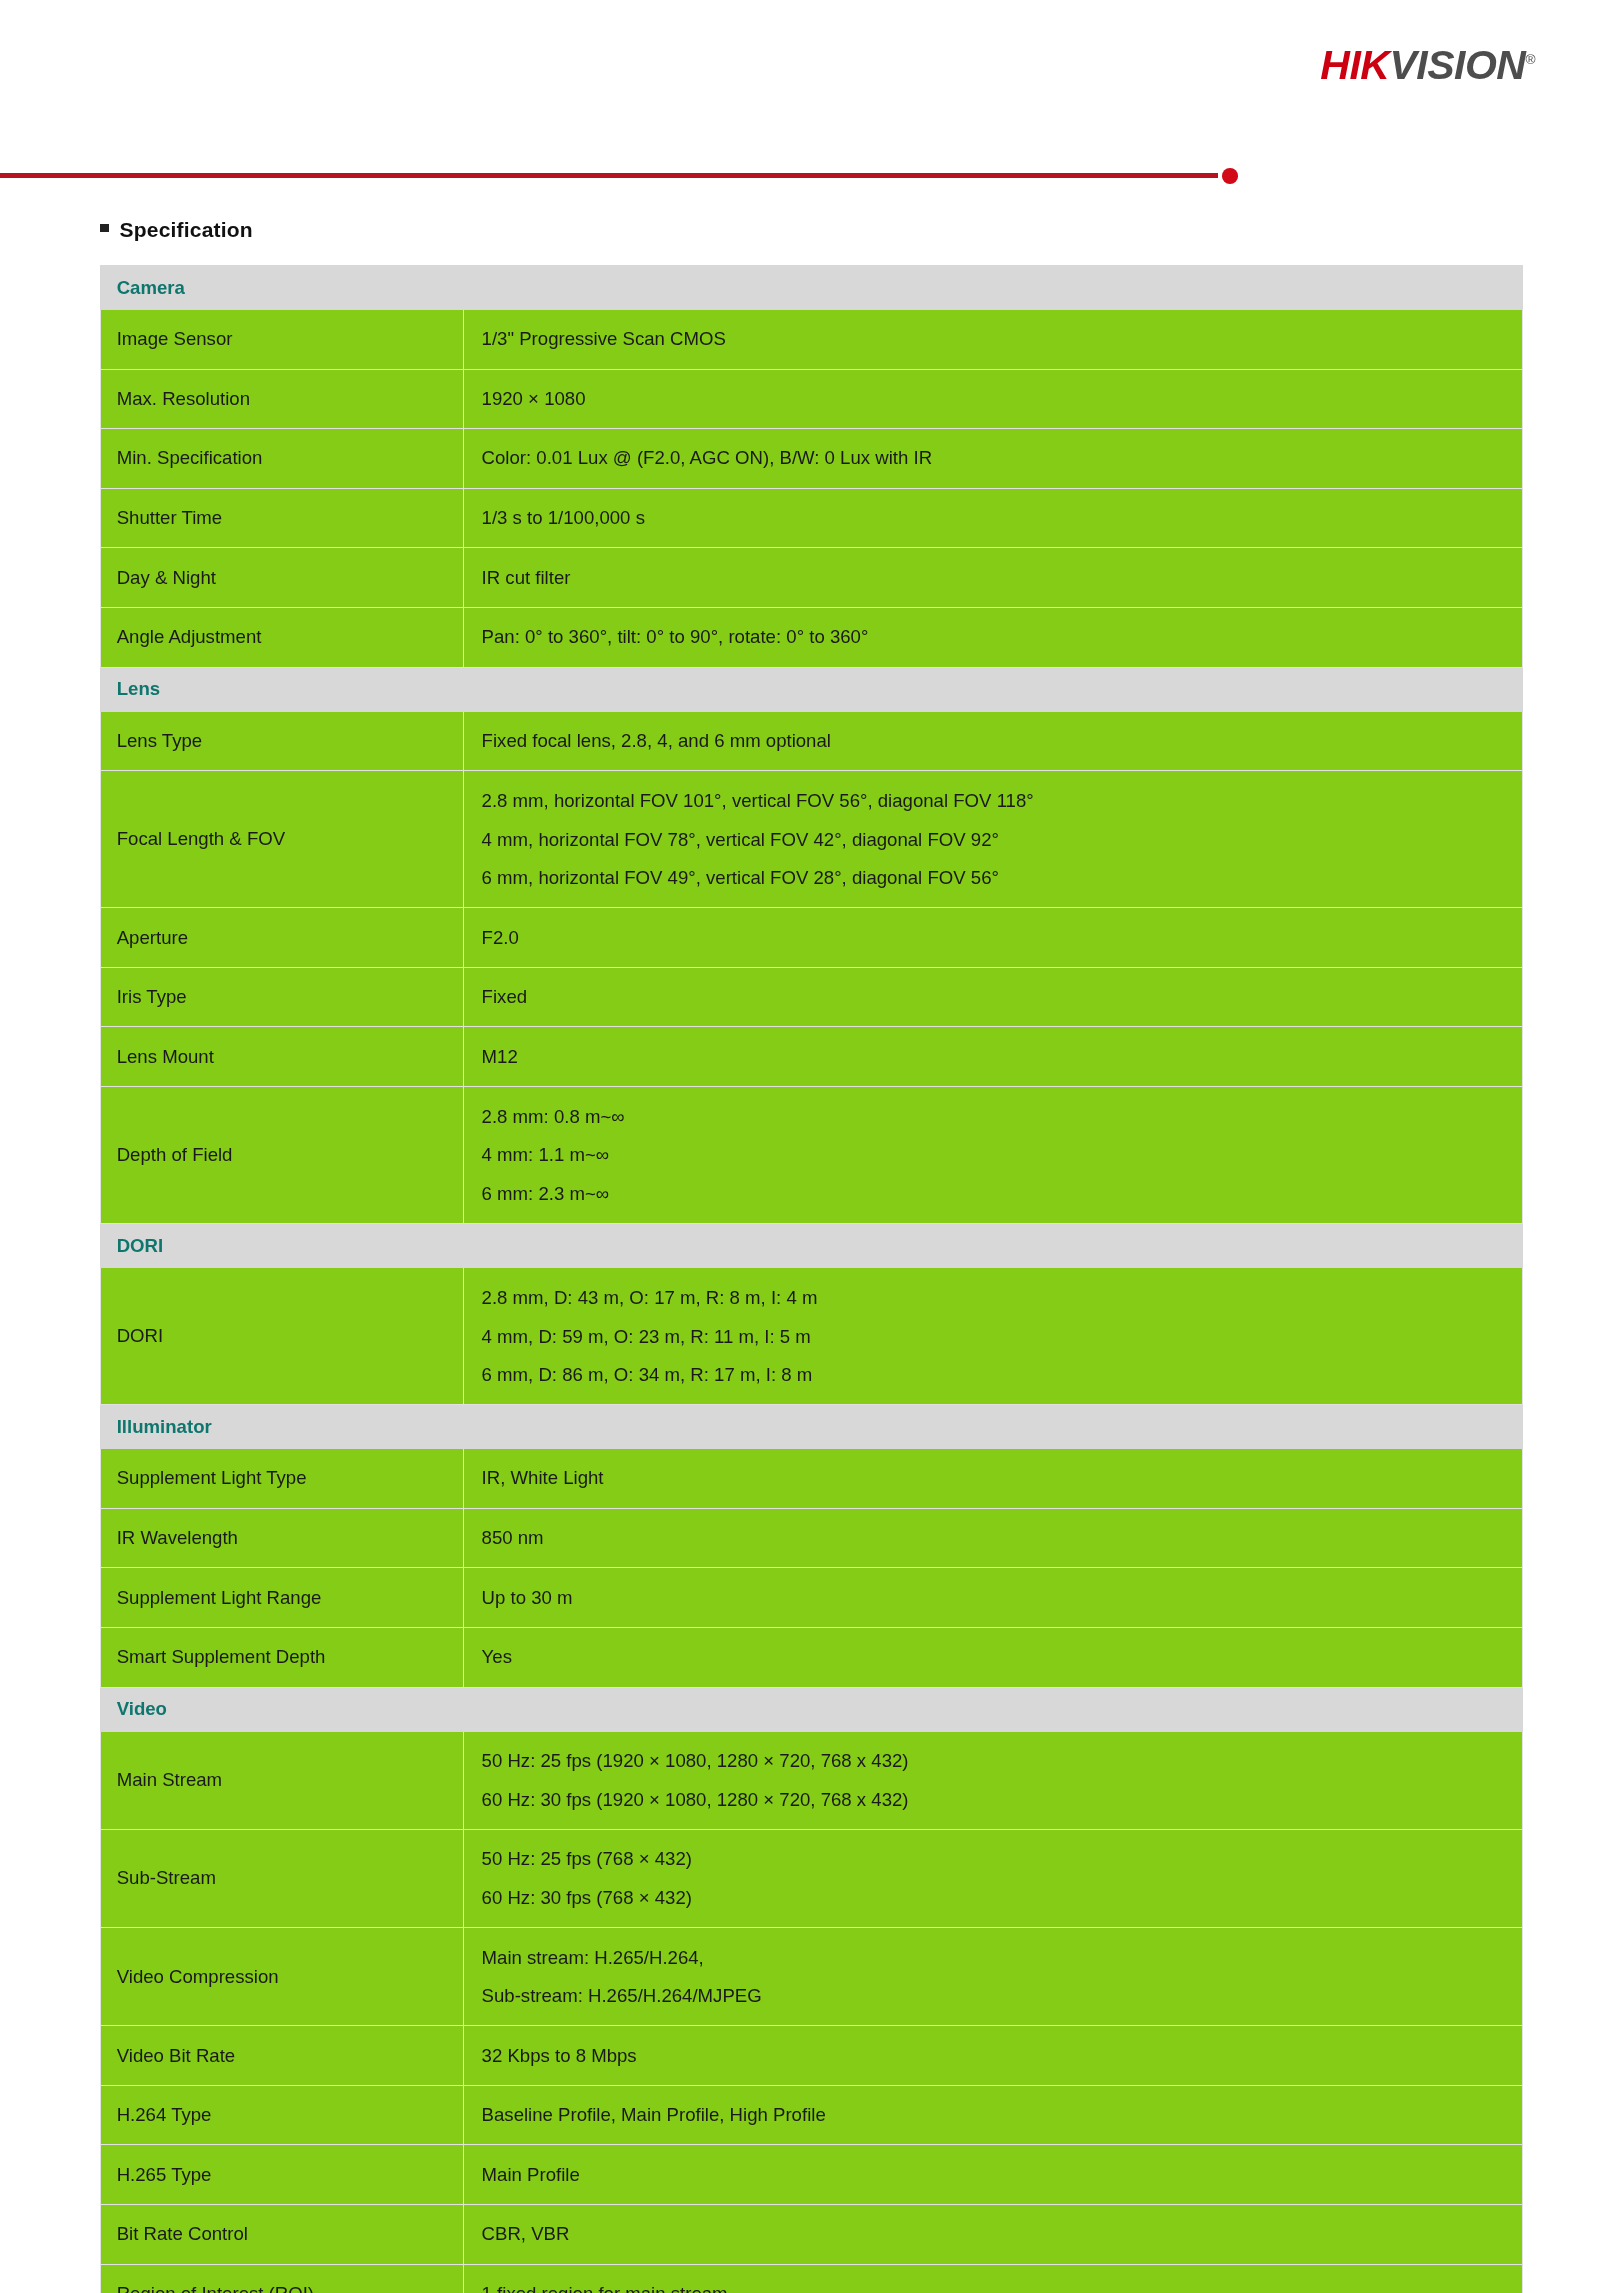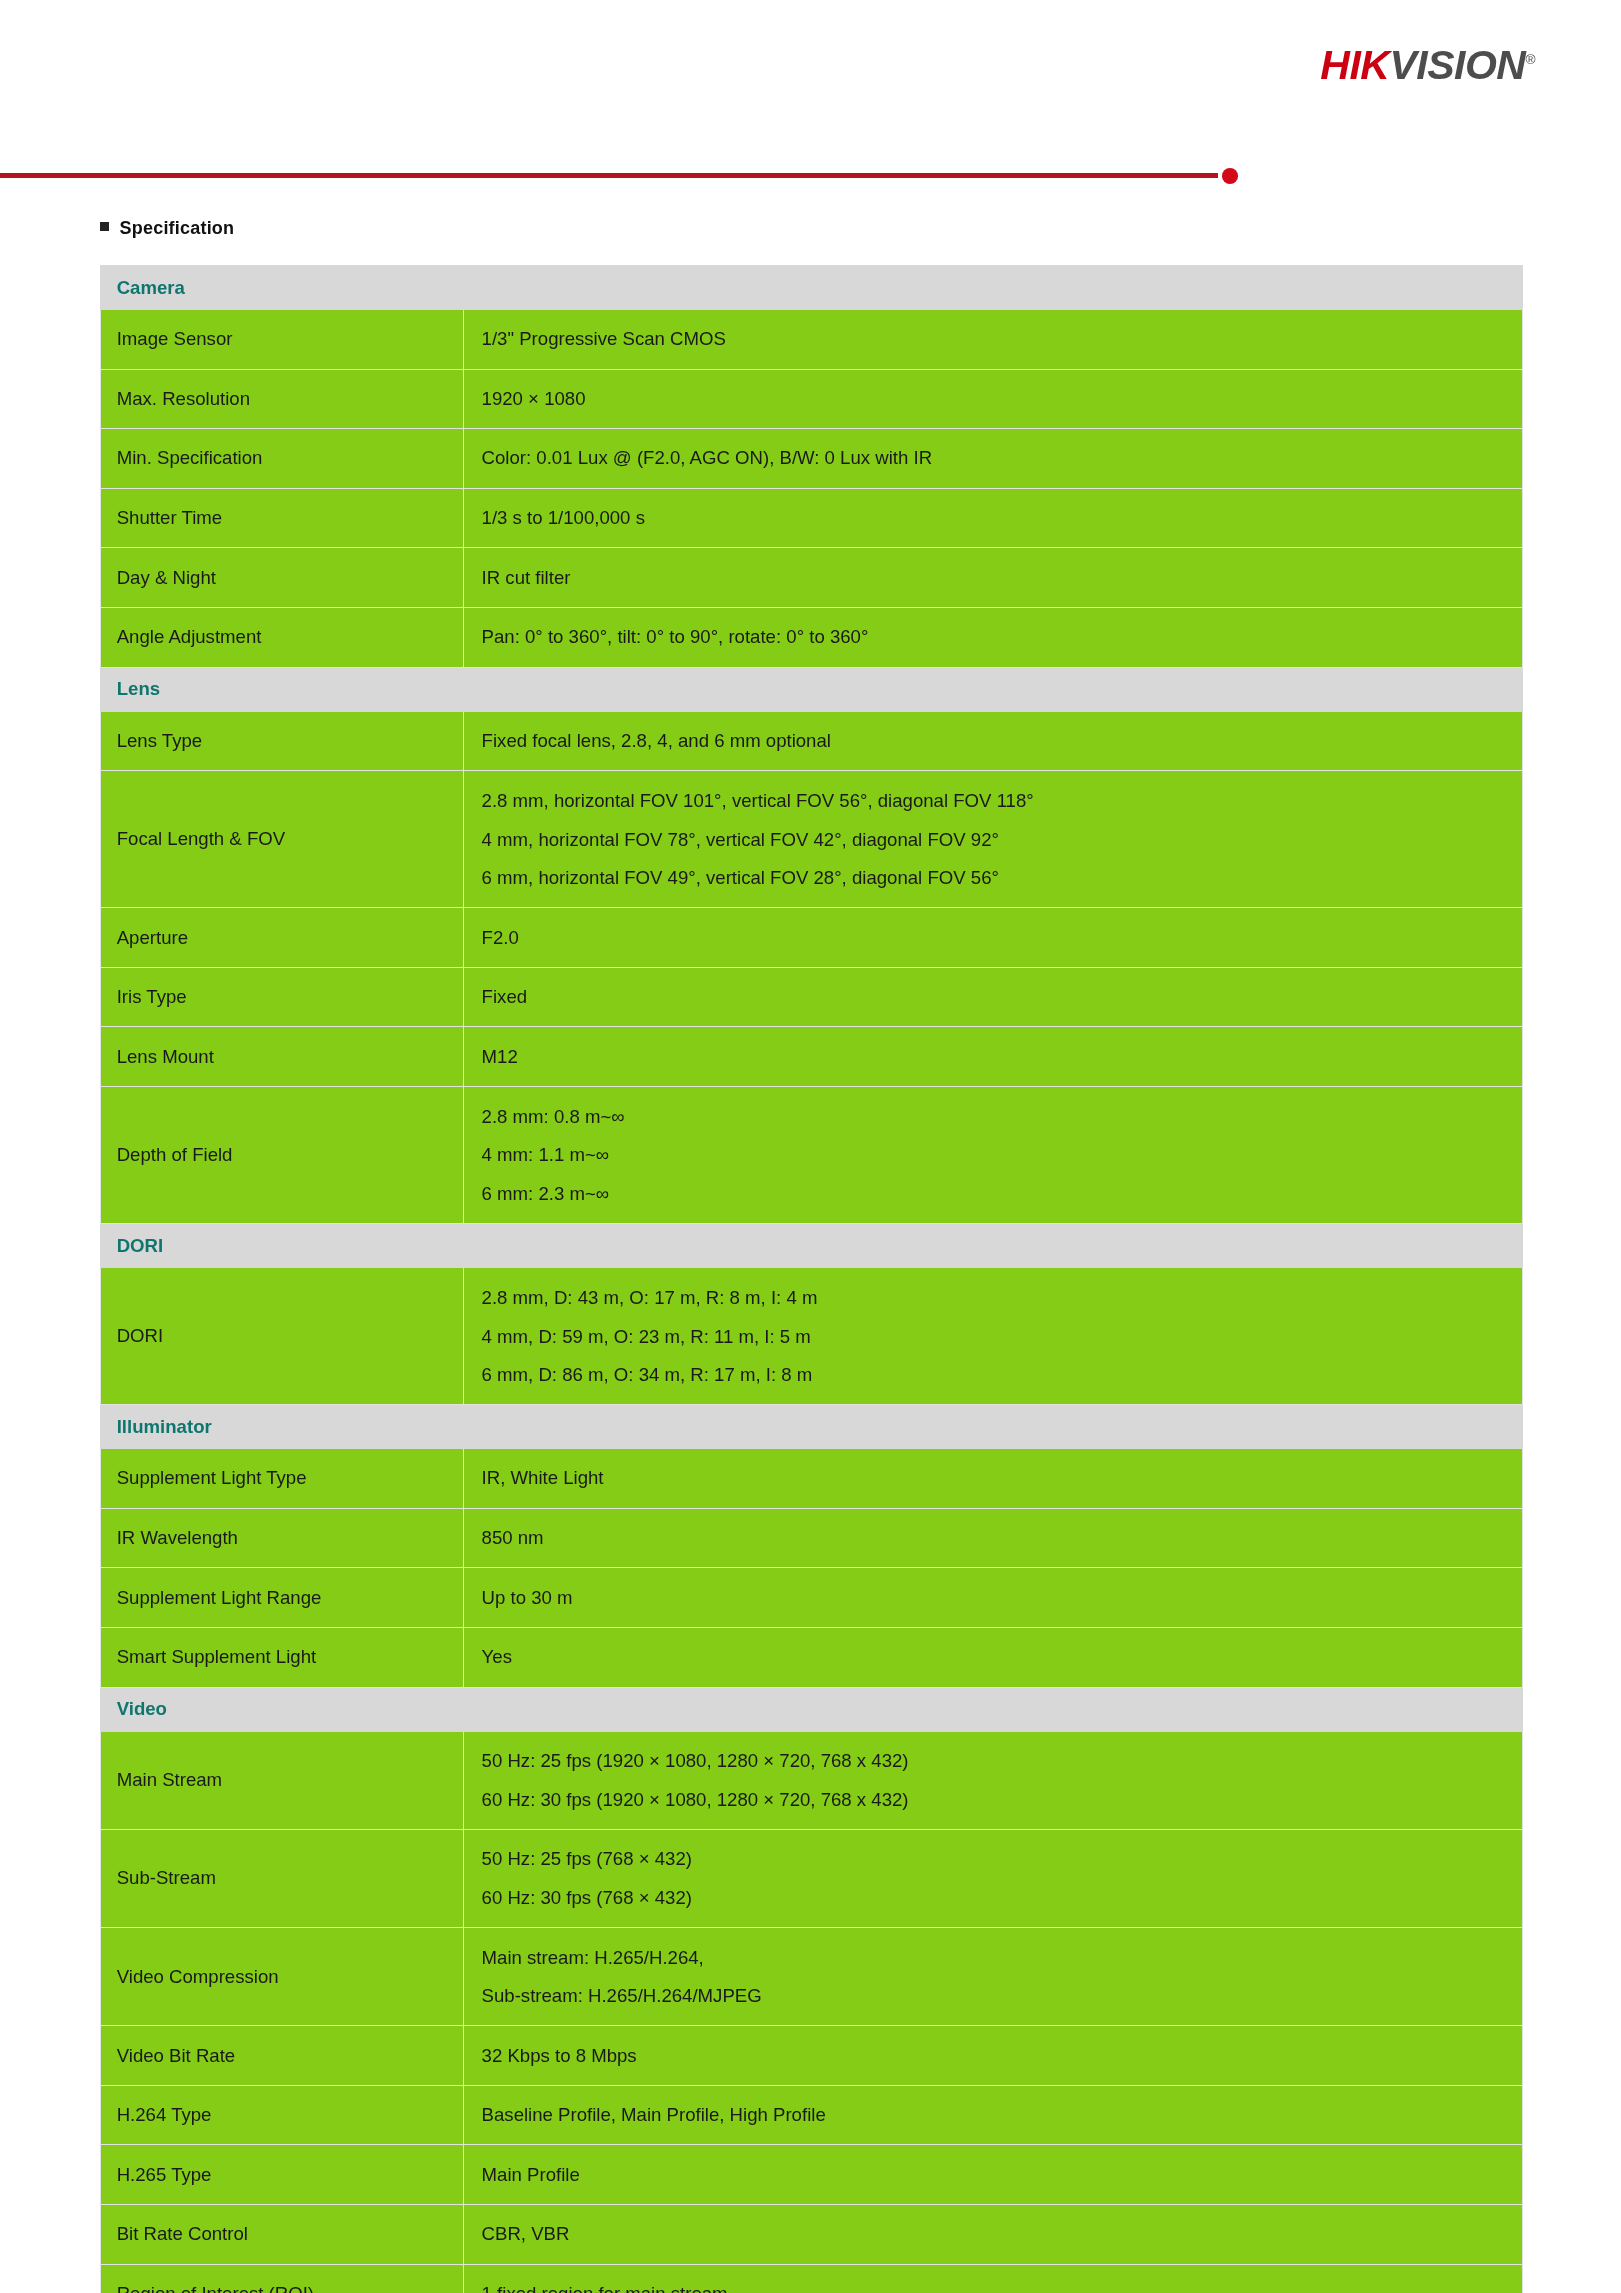--- a/index.html
+++ b/index.html
@@ -58,21 +58,21 @@
     height: 15.7px;
     border-radius: 50%;
     background: #d20a18;
   }
 
   
   .section-title {
     position: absolute;
     left: 100px;
     top: 218px;
-    font-size: 18px;
+    font-size: 21px;
     font-weight: bold;
     color: #111111;
     letter-spacing: 0.2px;
     display: flex;
     align-items: center;
     gap: 10.8px;
   }
   .bullet-square {
     width: 8.8px;
     height: 8.8px;
@@ -234,21 +234,21 @@
       </tr>
       <tr class="spec-row">
         <td class="label-cell">IR Wavelength</td>
         <td class="value-cell">850 nm</td>
       </tr>
       <tr class="spec-row">
         <td class="label-cell">Supplement Light Range</td>
         <td class="value-cell">Up to 30 m</td>
       </tr>
       <tr class="spec-row">
-        <td class="label-cell">Smart Supplement Light</td>
+        <td class="label-cell">Smart Supplement Depth</td>
         <td class="value-cell">Yes</td>
       </tr>
       <tr class="group-row">
         <td colspan="2">Video</td>
       </tr>
       <tr class="spec-row">
         <td class="label-cell">Main Stream</td>
         <td class="value-cell multiline">
           <div>50 Hz: 25 fps (1920 × 1080, 1280 × 720, 768 x 432)</div>
           <div>60 Hz: 30 fps (1920 × 1080, 1280 × 720, 768 x 432)</div>

